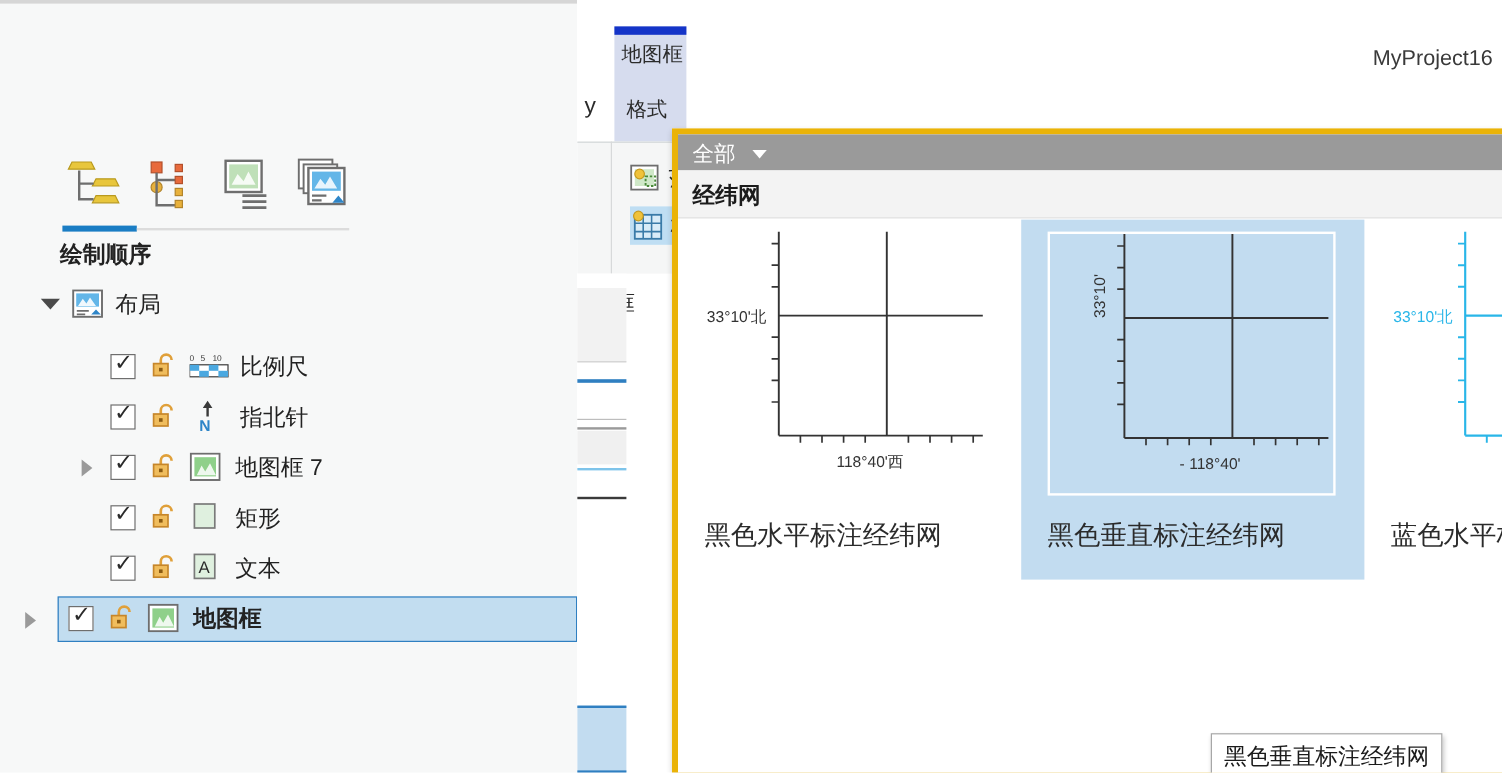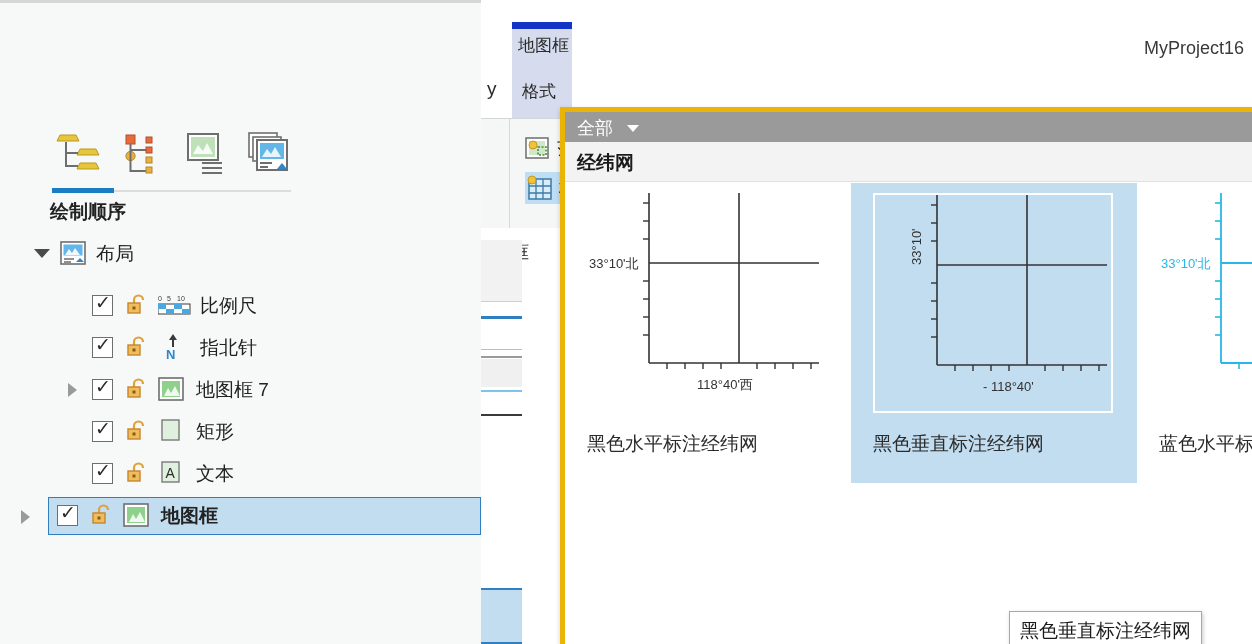--- a/index.html
+++ b/index.html
@@ -187,21 +187,21 @@
   }
   .g-item { position: absolute; top: 0; width: 286px; height: 300px; }
   .g-item.selected { background: #c2dcf0; }
   .g-thumb {
     position: absolute; left: 22px; top: 10px; width: 240px; height: 220px;
     background: transparent;
   }
   .g-item.selected .g-thumb { border: 2px solid #ffffff; }
   .g-caption {
     position: absolute; left: 22px; top: 248px;
-    font-size: 19px; color: #2b2b2b; white-space: nowrap;
+    font-size: 22px; color: #2b2b2b; white-space: nowrap;
   }
   
   #tooltip {
     position: absolute; left: 444px; top: 428px;
     background: #ffffff; border: 1px solid #a7a7a7;
     padding: 6px 10px 7px 10px;
     box-shadow: 1px 2px 4px rgba(0,0,0,0.22);
     font-size: 19px; color: #1b1b1b; white-space: nowrap;
   }
   

